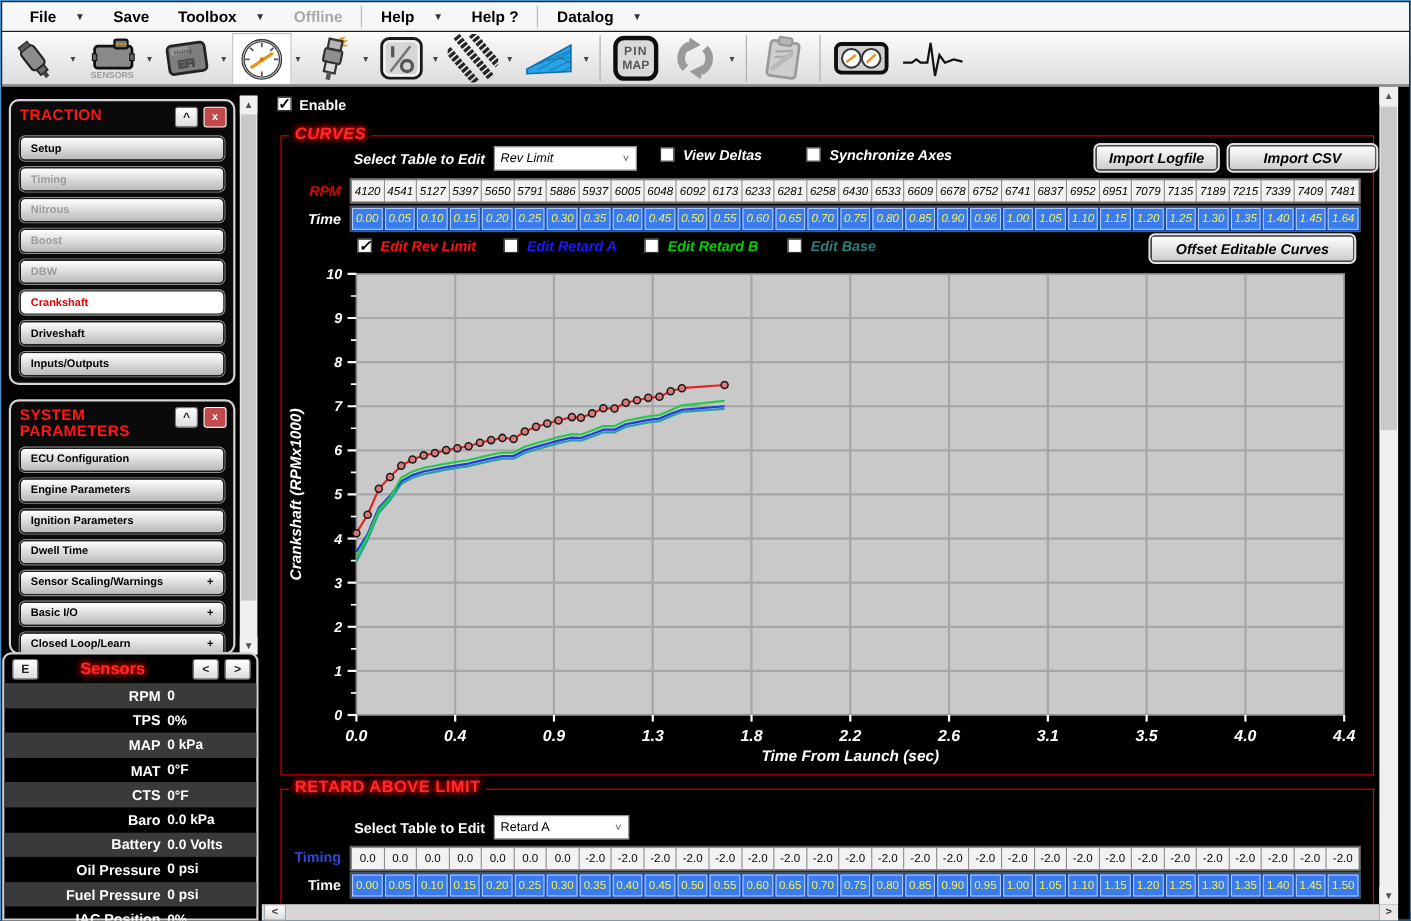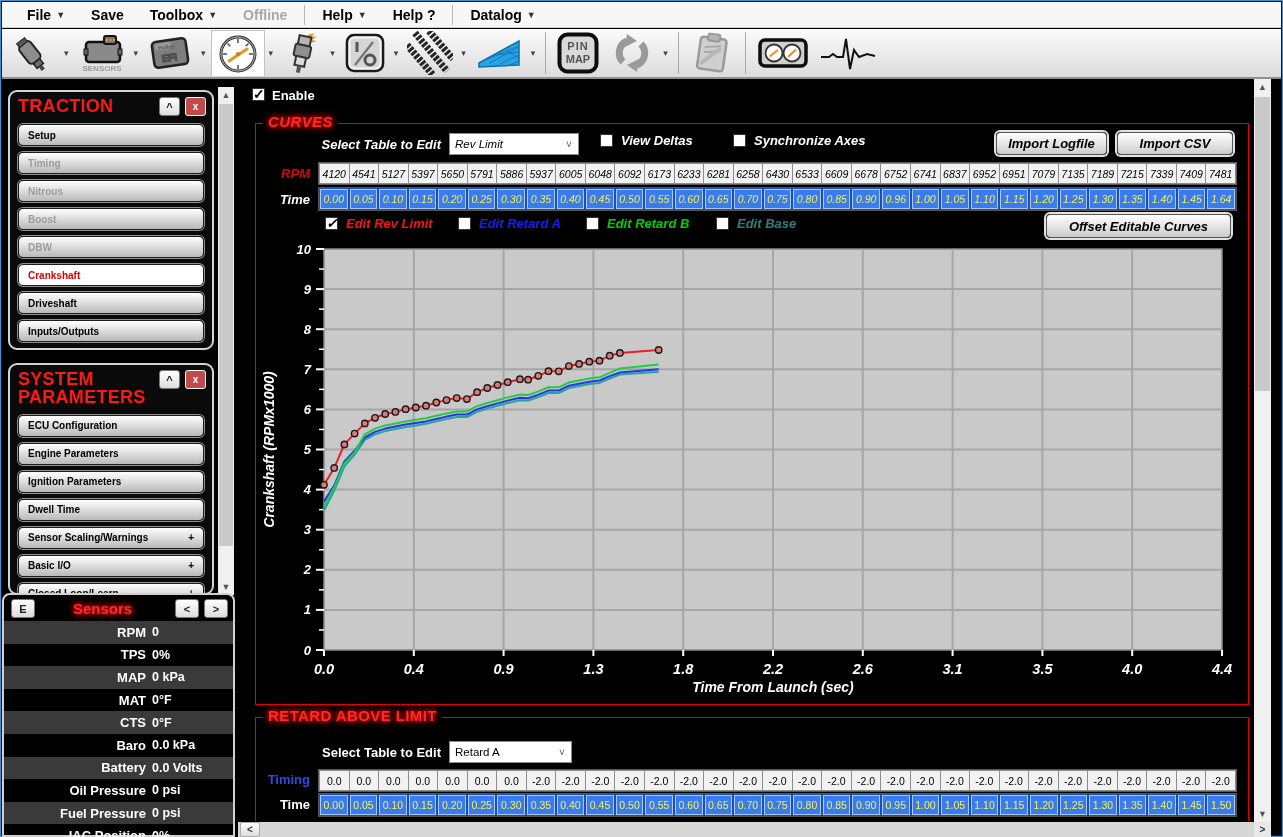--- a/index.html
+++ b/index.html
@@ -2,38 +2,38 @@
 <html><head>
 <meta charset="utf-8">
 <style>
   * { margin:0; padding:0; box-sizing:border-box; }
   html,body { width:1283px; height:837px; overflow:hidden; background:#000; }
   body { font-family:"Liberation Sans", sans-serif; position:relative; }
   #win { position:absolute; inset:0; border:2px solid #14161a; outline:1px solid #4d8fc4; outline-offset:-1px; background:#000; }
 
   
   #menubar { position:absolute; left:0; top:0; width:1279px; height:26px; background:#f7f7f7; border-bottom:1px solid #cfcfcf; display:flex; align-items:center; padding-left:12px; }
-  .menu-item { display:flex; align-items:center; gap:5px; padding:0 13px; height:100%; font-size:14px; font-weight:bold; color:#000; cursor:default; }
+  .menu-item { display:flex; align-items:center; gap:17px; padding:0 13px; height:100%; font-size:14px; font-weight:bold; color:#000; cursor:default; }
   .menu-item .m-arrow { font-size:9px; color:#333; }
   .menu-item.disabled { color:#a8a8a8; }
   .menu-sep { width:1px; height:20px; background:#b8b8b8; margin:0 4px; }
 
   
   #toolbar { position:absolute; left:0; top:27px; width:1279px; height:50px; background:linear-gradient(#fbfbfb,#dcdcdc); border-bottom:2px solid #8f8f8f; display:flex; align-items:center; padding-left:6px; gap:2px; }
   .tool { height:46px; display:flex; align-items:center; justify-content:center; padding:0 4px; position:relative; }
   .tool.selected { background:#fff; border:1px solid #c2c2c2; border-bottom:0; }
   .tool-arrow { font-size:9px; color:#444; margin:0 3px 0 2px; }
   .tool-sep { width:1px; height:42px; background:#aaa; margin:0 5px; }
   .tool svg { display:block; }
 
   
   #sidebar { position:absolute; left:0; top:77px; width:236px; height:758px; background:#000; }
   .panel { position:absolute; left:6px; width:206px; background:#0a0a0a; border:2px solid #d4d4d4; border-radius:9px; box-shadow:0 0 0 2px #000; padding-bottom:6px; overflow:hidden; }
   .panel-head { display:flex; align-items:flex-start; padding:5px 6px 2px 8px; }
-  .panel-title { flex:1; color:#ff1616; font-weight:bold; font-size:18px; line-height:1.02; letter-spacing:.3px; }
+  .panel-title { flex:1; color:#ff1616; font-weight:bold; font-size:14px; line-height:1.02; letter-spacing:.3px; }
   .pbtn { width:21px; height:19px; border:1px solid #777; border-radius:3px; background:linear-gradient(#fff,#ddd); font-weight:bold; font-size:11px; color:#222; display:flex; align-items:center; justify-content:center; margin-left:5px; }
   .pbtn.close { background:#c24a4a; color:#fff; border-color:#fff; font-size:10px; }
   .side-btn { margin:6px 8px 0 8px; height:22px; border-radius:5px; border:1px solid #1d1d1d; box-shadow:0 0 0 1px #909090; background:linear-gradient(#ffffff,#b9b9b9); display:flex; align-items:center; padding:0 9px; font-size:10px; font-weight:bold; color:#000; }
   .side-btn.disabled { color:#9b9b9b; }
   .side-btn.active { background:#ffffff; color:#e40000; }
   .side-btn .plus { margin-left:auto; }
 
   
   #side-scroll { position:absolute; left:216px; top:8px; width:16px; height:508px; background:#f0f0f0; }
   .sb-arrow { position:absolute; left:0; width:16px; height:16px; display:flex; align-items:center; justify-content:center; font-size:9px; color:#555; background:#f0f0f0; }
@@ -431,21 +431,21 @@
       </div>
       <div class="chk-row-item" style="left:344px;top:9px;color:#fff;">
         <div class="cb"></div>
         <span>View Deltas</span>
       </div>
       <div class="chk-row-item" style="left:477px;top:9px;color:#fff;">
         <div class="cb"></div>
         <span>Synchronize Axes</span>
       </div>
       <div class="btn" style="left:740px;top:8px;width:111px;height:23px;">Import Logfile</div>
-      <div class="btn" style="left:861px;top:8px;width:116px;height:23px;">Import CSV</div>
+      <div class="btn" style="left:861px;top:8px;width:134px;height:23px;">Import CSV</div>
 
       <div class="row-label" style="left:0;top:42px;color:#e40000;">RPM</div>
       <div class="strip gray" style="top:38px;" id="rpm-cells">
           <div class="cell">4120</div>
           <div class="cell">4541</div>
           <div class="cell">5127</div>
           <div class="cell">5397</div>
           <div class="cell">5650</div>
           <div class="cell">5791</div>
           <div class="cell">5886</div>

